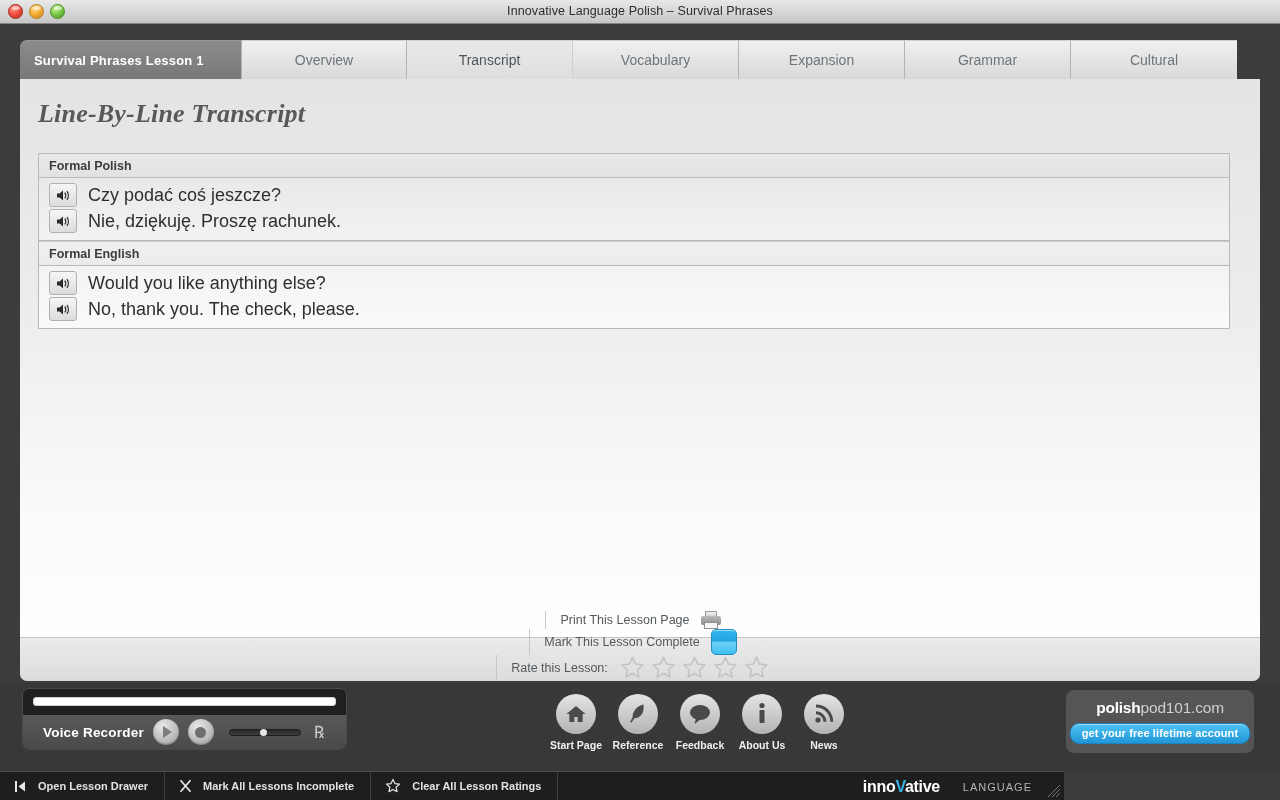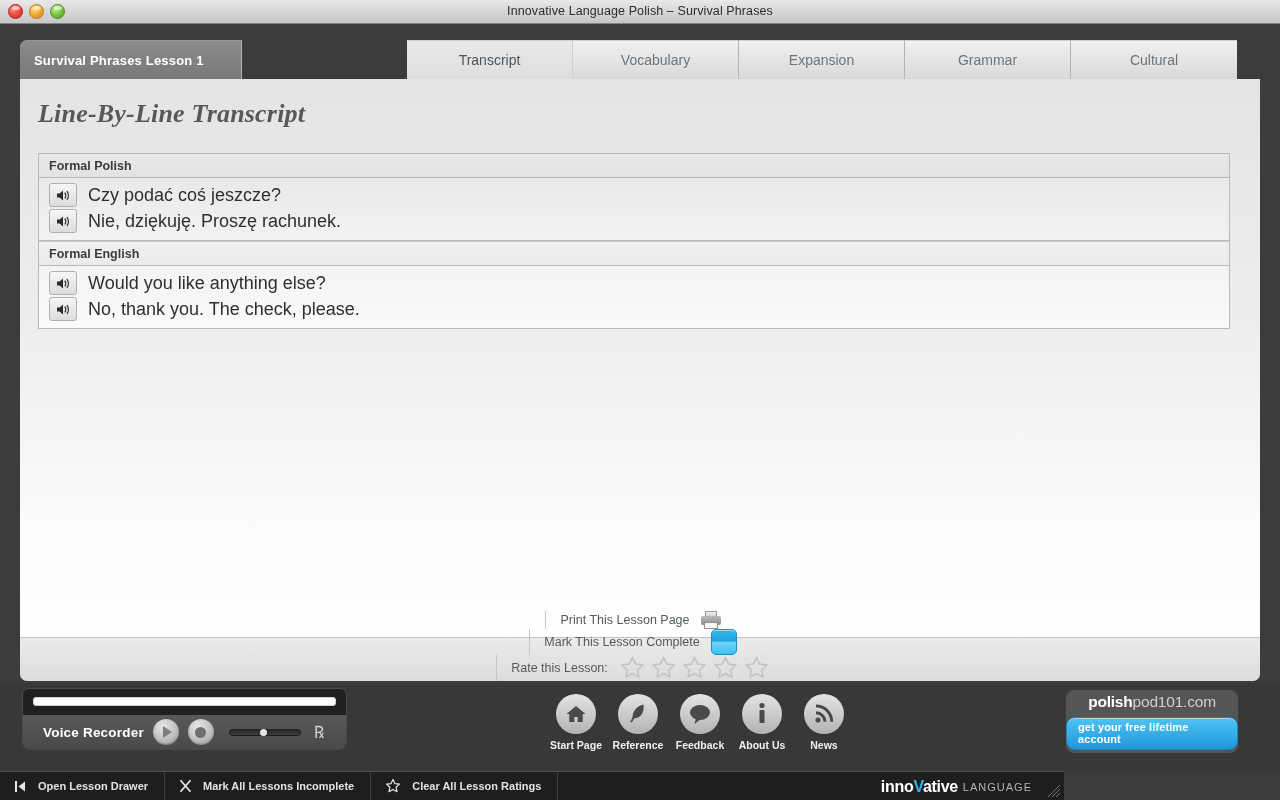--- a/index.html
+++ b/index.html
@@ -191,21 +191,21 @@
   .nav-item{width:40px;display:flex;flex-direction:column;align-items:center;gap:5px;}
   .nav-circle{
     width:40px;height:40px;border-radius:50%;
     background:linear-gradient(#e4e4e4,#b3b3b3);
     display:flex;align-items:center;justify-content:center;
   }
   .nav-label{font-size:10.5px;font-weight:bold;color:#f0f0f0;white-space:nowrap;}
 
   
   .promo{
-    position:absolute;left:1066px;top:690px;width:172px;height:63px;
+    position:absolute;left:1066px;top:690px;width:188px;height:63px;
     background:#555555;border-radius:8px;
     display:flex;flex-direction:column;align-items:center;justify-content:center;gap:6px;
   }
   .promo-url{font-size:15.5px;color:#cfcfcf;font-weight:normal;letter-spacing:-.2px;}
   .promo-url b{color:#ffffff;font-weight:bold;}
   .promo-btn{
     background:linear-gradient(#4fc3f4,#2196d8);
     border:1px solid #1c84c0;border-radius:9px;
     color:#ffffff;font-size:11px;font-weight:bold;
     padding:3px 11px 4px;letter-spacing:.1px;
@@ -218,21 +218,21 @@
     background:#1e1e1e;border-top:1px solid #4d4d4d;
     display:flex;align-items:center;box-sizing:border-box;
   }
   .sb-item{
     display:flex;align-items:center;gap:11px;height:29px;padding:0 16px 0 14px;
     border-right:1px solid #3d3d3d;
   }
   .sb-label{font-size:11px;font-weight:bold;color:#e2e2e2;white-space:nowrap;}
   .sb-icon{color:#e8e8e8;font-size:13px;line-height:1;display:flex;align-items:center;}
   .brand{
-    position:absolute;right:32px;top:0;height:29px;display:flex;align-items:center;gap:5px;
+    position:absolute;right:32px;top:0;height:29px;display:flex;align-items:center;gap:23px;
   }
   .brand-1{font-size:16px;font-weight:bold;color:#ffffff;letter-spacing:-.3px;}
   .brand-1 .v{color:#35b4e8;}
   .brand-2{font-size:11px;color:#b4b4b4;letter-spacing:1px;}
   .grip{
     position:absolute;right:3px;bottom:2px;width:14px;height:14px;opacity:.55;
   }
 </style>
 </head>
 <body>
@@ -246,20 +246,23 @@
       <span class="tl tl-g"></span>
     </div>
     <div class="title-text">Innovative Language Polish – Survival Phrases</div>
   </div>
 
   <div class="chrome"></div>
 
   <div class="tabstrip">
     <div class="tab first" style="left:0;width:222px;">
       <span>Survival Phrases Lesson 1</span>
+    </div>
+    <div class="tab" style="left:222px;width:165px;">
+      <span>Overview</span>
     </div>
     <div class="tab active" style="left:387px;width:166px;">
       <span>Transcript</span>
     </div>
     <div class="tab" style="left:553px;width:166px;">
       <span>Vocabulary</span>
     </div>
     <div class="tab" style="left:719px;width:166px;">
       <span>Expansion</span>
     </div>

